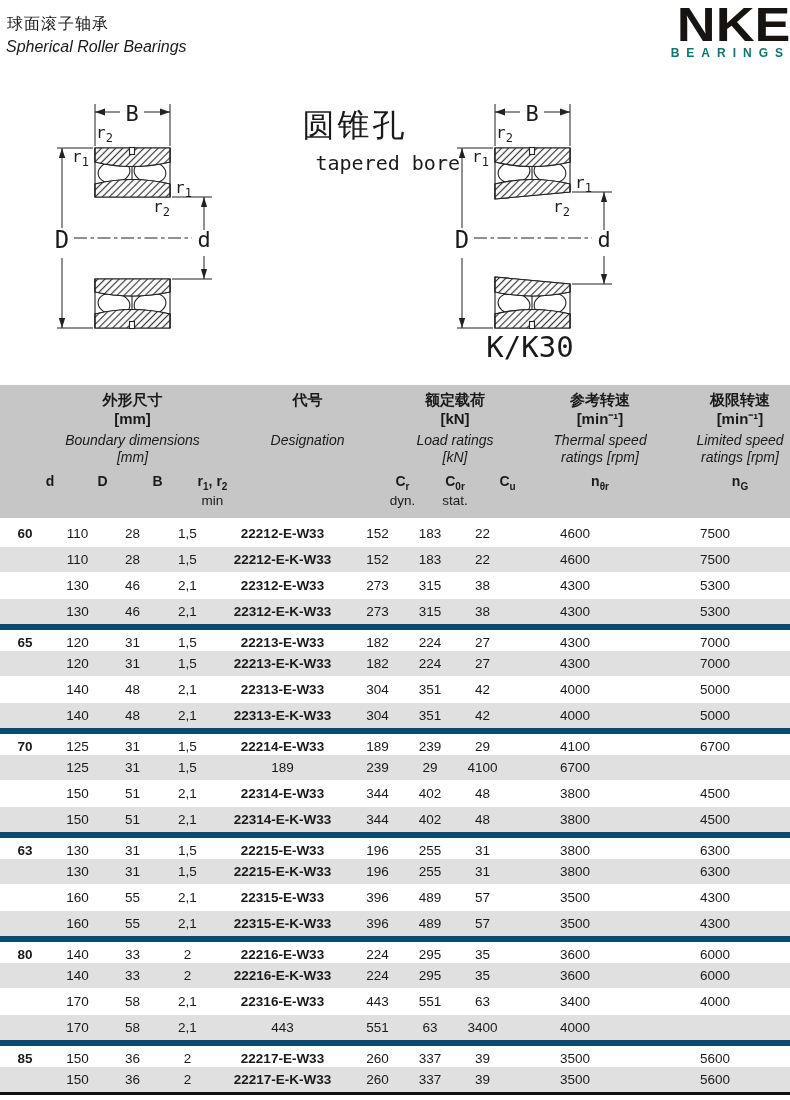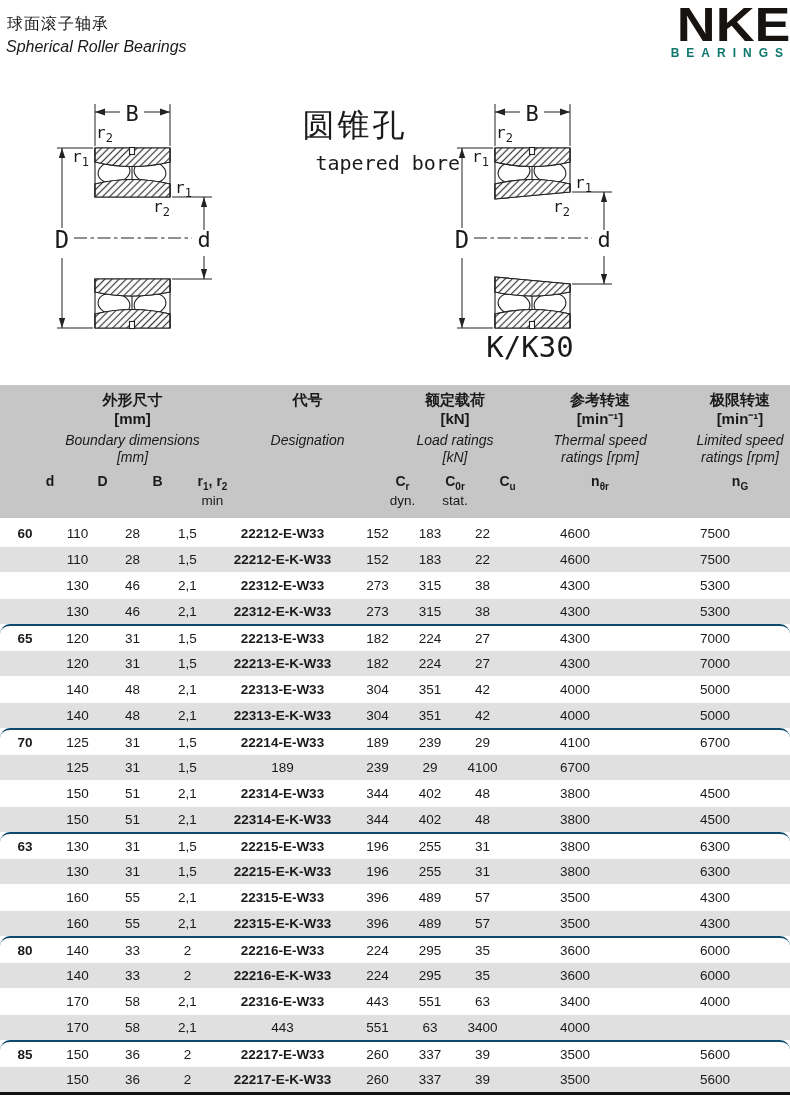--- a/index.html
+++ b/index.html
@@ -32,21 +32,21 @@
   .h-zh{top:5px;font-weight:700;font-size:15px;line-height:19px;}
   .h-en{top:47px;font-style:italic;font-size:14px;line-height:17px;}
   .h-sym{top:88px;font-weight:700;font-size:14px;}
   .h-sub{top:108px;font-size:13.5px;}
   sub{font-size:10px;}
   .tbody{border-top:2px solid #fff;border-bottom:3px solid #111;}
   .row{display:grid;grid-template-columns:50px 55px 55px 55px 135px 55px 50px 55px 130px 150px;
        height:26px;line-height:26px;font-size:13.5px;text-align:center;
        border-top:1px solid #fff;box-sizing:border-box;background:#fff;}
   .row.stripe{background:#e0e0e0;}
-  .row.group-start{border-top:2px solid #0c4a6e;border-radius:10px;}
+  .row.group-start{border-top:6px solid #0c4a6e;}
   .c-d,.c-des{font-weight:700;}
 </style>
 </head>
 <body>
 
 <div class="page">
 
   <div class="title-zh">球面滚子轴承</div>
   <div class="title-en">Spherical Roller Bearings</div>
 

